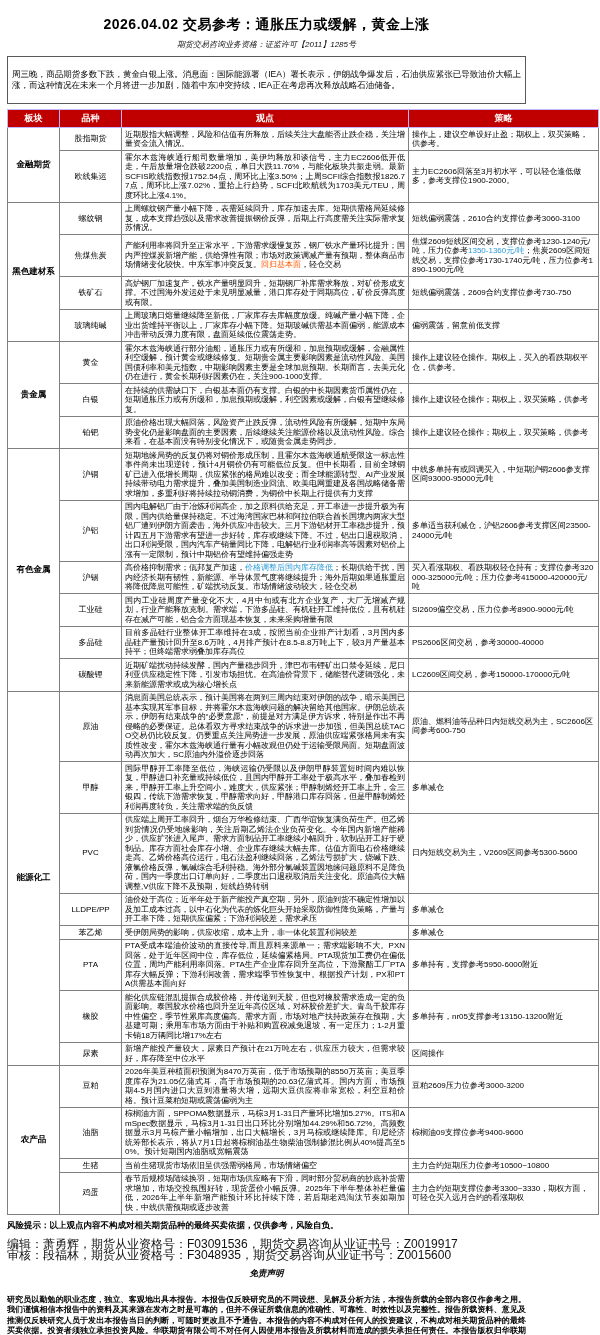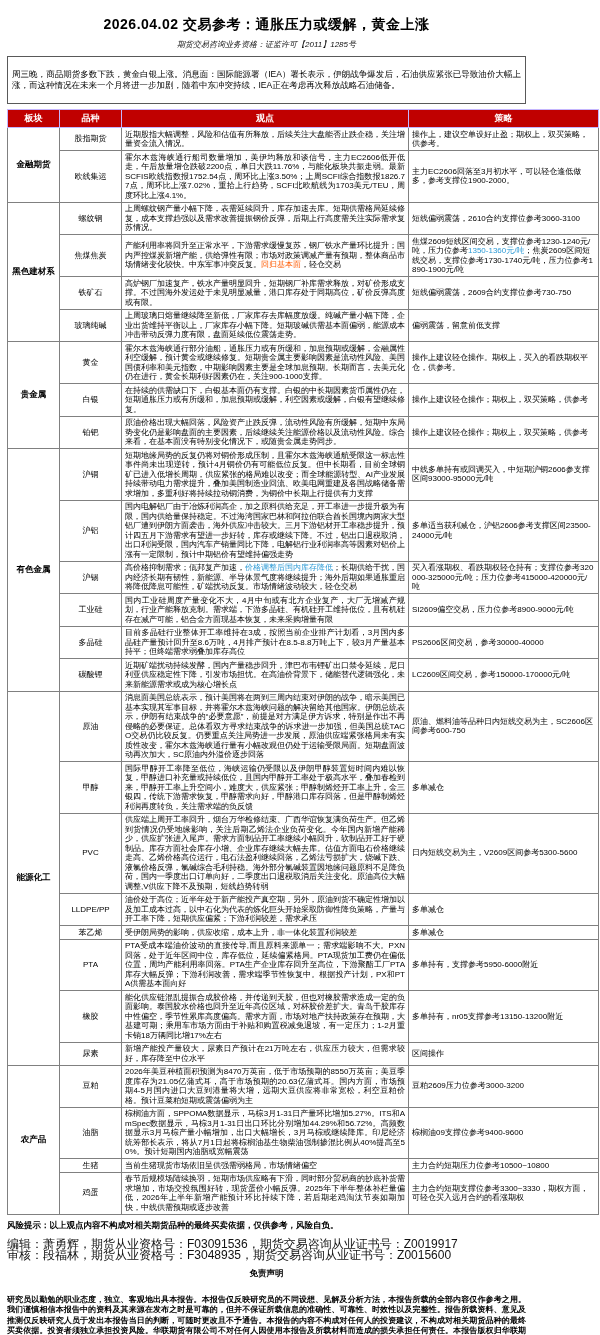--- a/index.html
+++ b/index.html
@@ -13,21 +13,21 @@
   .ref-table td{border:1px solid #808080;font-size:8px;line-height:9.5px;padding:1.5px 3px;vertical-align:middle;word-break:break-all;}
   .ref-table tr.sec-start td{border-top:1.5px solid #404040;}
   td.sector{font-weight:bold;text-align:center;padding:0 1px;font-size:8.5px;}
   td.product{text-align:center;padding:0 1px;}
   td.viewpoint{text-align:justify;}
   td.strategy{text-align:left;}
   .c-orange{color:#ff5a00;}
   .c-blue{color:#2e9bd6;}
   .risk{font-size:8.5px;font-weight:bold;margin-top:5px;}
   .credits{font-size:12px;line-height:11px;margin-top:7px;color:#111;}
-  .disc-title{font-size:8.5px;font-weight:bold;text-align:center;margin-top:7px;}
+  .disc-title{font-size:8.5px;font-weight:bold;text-align:center;margin-top:7px;font-style:italic;}
   .disclaimer{font-size:8px;font-weight:bold;line-height:10.5px;margin-top:15px;text-align:justify;}
 </style>
 </head>
 <body>
 
 <div class="page">
   <div class="title">2026.04.02 交易参考：通胀压力或缓解，黄金上涨</div>
   <div class="subtitle">期货交易咨询业务资格：证监许可【2011】1285号</div>
   <div class="intro">周三晚，商品期货多数下跌，黄金白银上涨。消息面：国际能源署（IEA）署长表示，伊朗战争爆发后，石油供应紧张已导致油价大幅上涨，而这种情况在未来一个月将进一步加剧，随着中东冲突持续，IEA正在考虑再次释放战略石油储备。</div>
 

